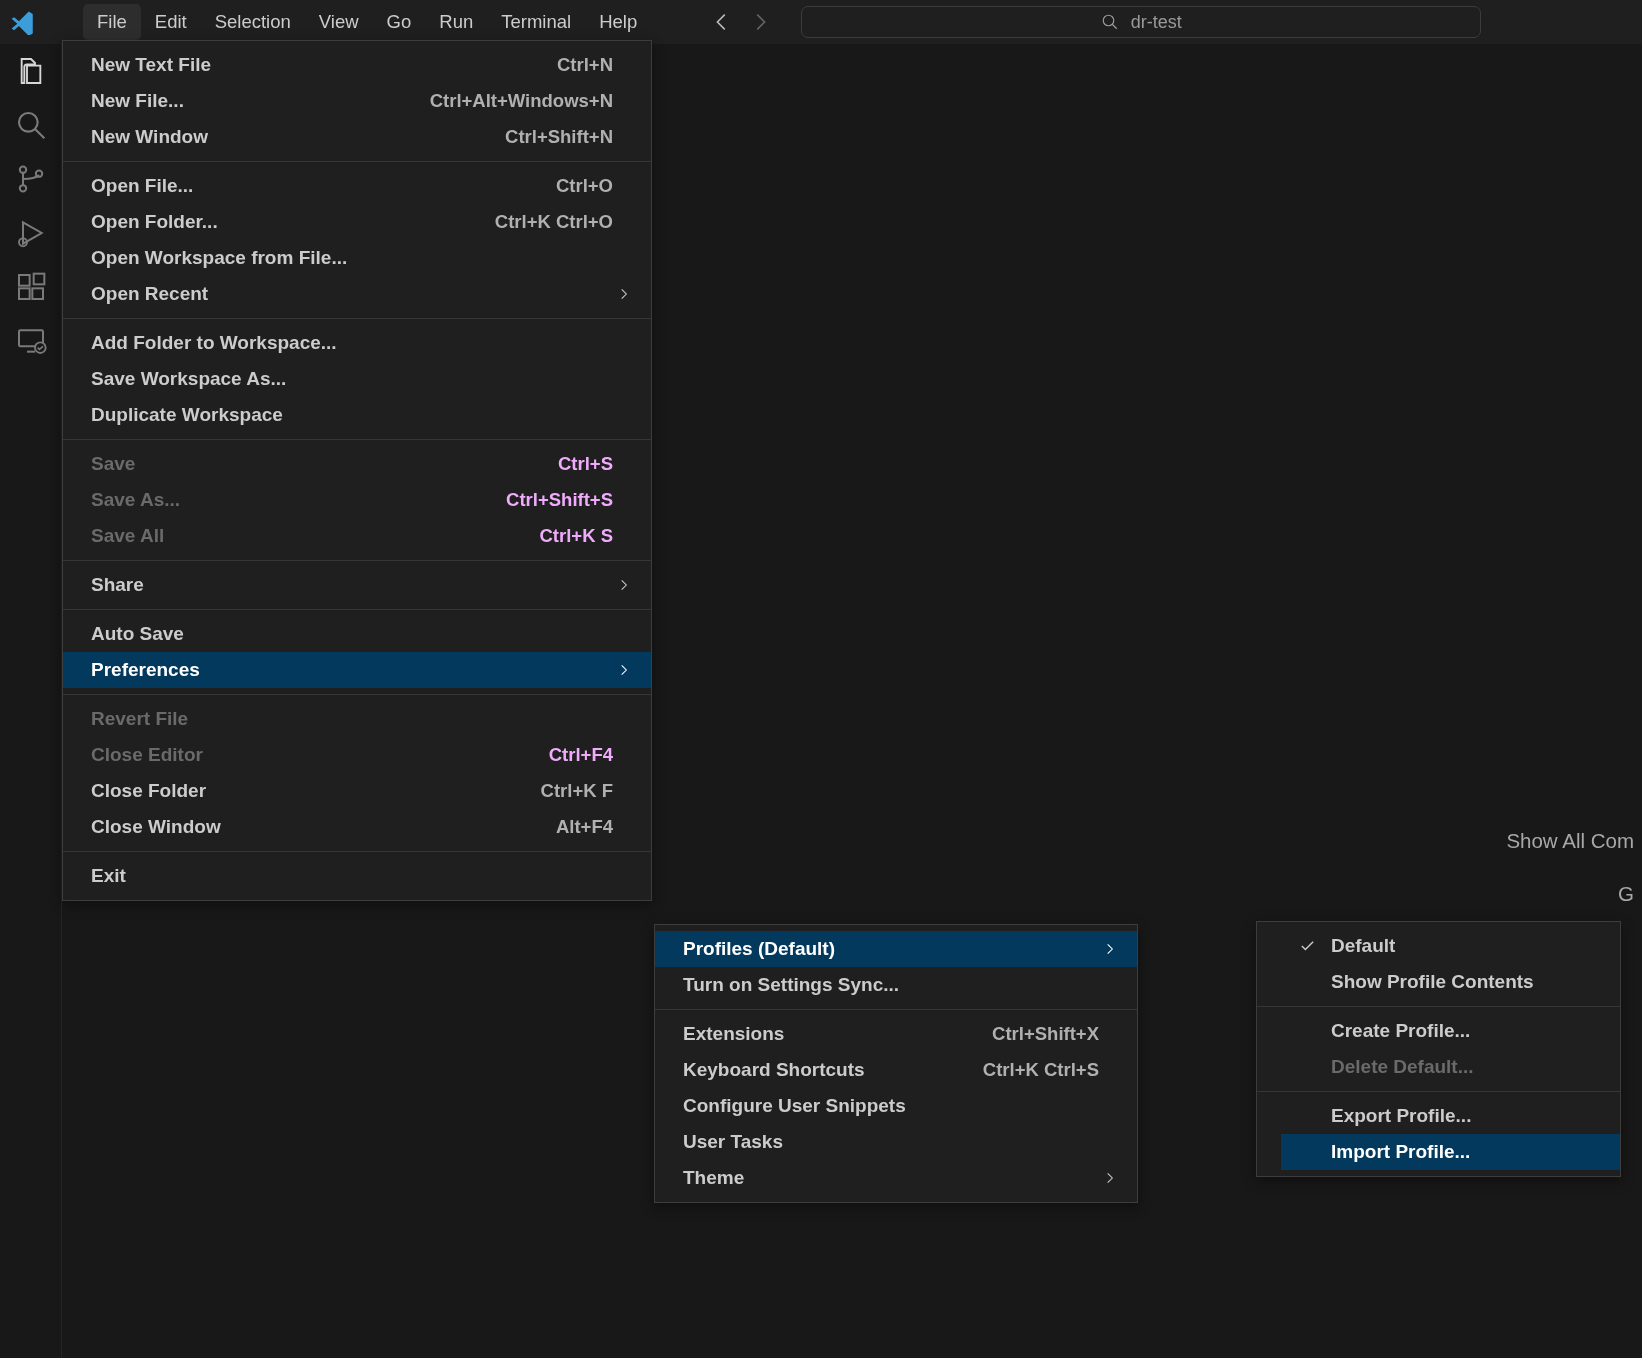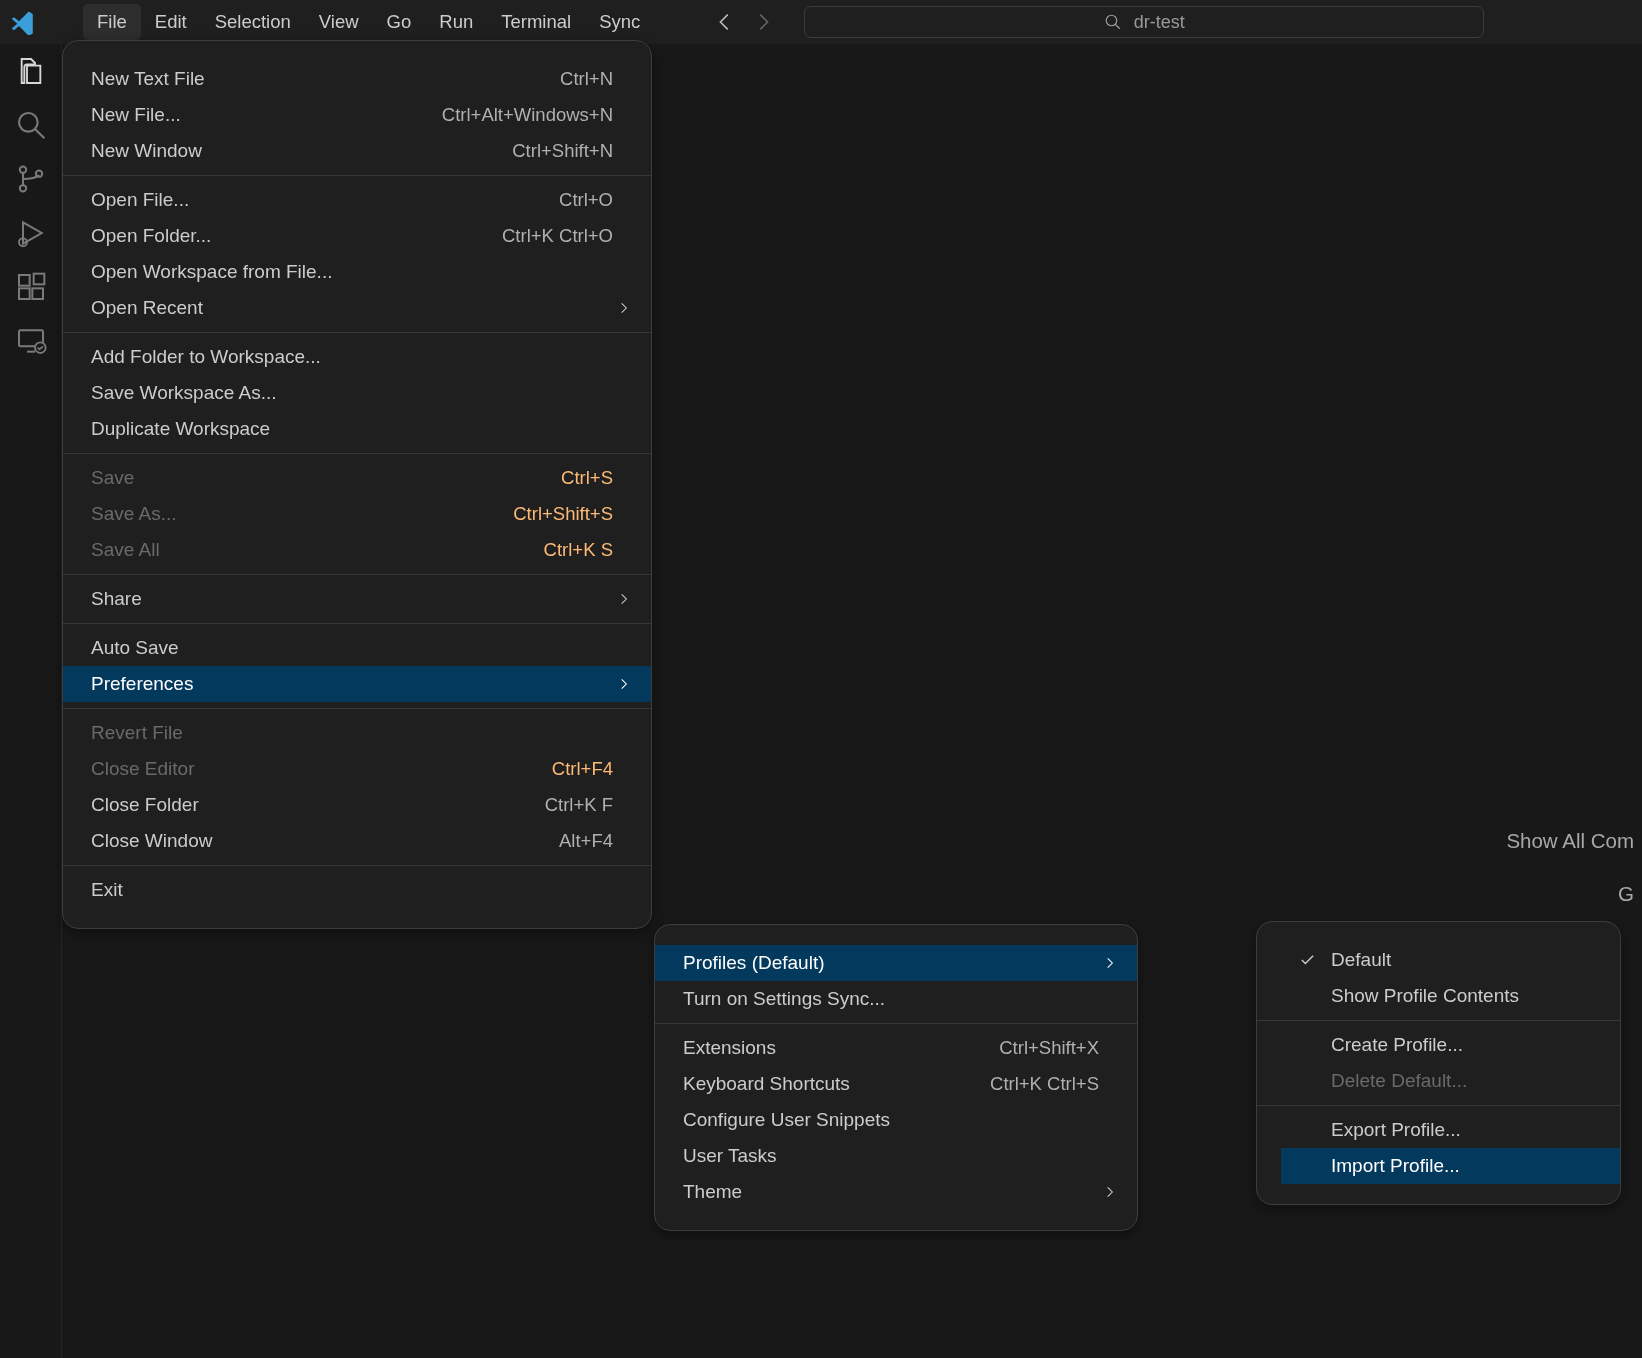--- a/index.html
+++ b/index.html
@@ -101,38 +101,39 @@
     color: #a8a8a8;
     font-size: 20.5px;
     line-height: 2.6;
     padding-right: 8px;
   }
   
   .menu {
     position: absolute;
     background: #1f1f1f;
     border: 1px solid #3d3d3d;
-    border-radius: 16px;
+    border-radius: 0;
     box-shadow: 0 4px 12px rgba(0,0,0,0.4);
-    padding: 20px 0;
+    padding: 6px 0;
     color: #cccccc;
+    font-weight: bold;
   }
   .menu-row {
     display: flex;
     align-items: center;
     justify-content: space-between;
     padding: 7px 38px 7px 28px;
     font-size: 19px;
     cursor: pointer;
     position: relative;
   }
   .menu-row.highlight { background: #04395e; color: #ffffff; }
   .menu-row.disabled { color: #6a6a6a; }
   .menu-row .kbd { color: #b0b0b0; font-size: 18.5px; }
-  .menu-row.disabled .kbd { color: #fdba74; }
+  .menu-row.disabled .kbd { color: #f0abfc; }
   .menu-sep { height: 1px; background: #363636; margin: 6px 0; }
   .submenu-arrow {
     position: absolute;
     right: 20px;
     top: 50%;
     transform: translateY(-50%);
   }
   .menu-row .checkmark {
     position: absolute;
     left: 18px;
@@ -150,21 +151,21 @@
     <path d="M23 3 L11 15 L5 10 L2 12 L9 18 L2 24 L5 26 L11 21 L23 33 L28 30 L28 6 Z" fill="#3b9eda"></path>
   </svg>
   <div class="menubar" id="menubar">
       <div class="menu-item open">File</div>
       <div class="menu-item">Edit</div>
       <div class="menu-item">Selection</div>
       <div class="menu-item">View</div>
       <div class="menu-item">Go</div>
       <div class="menu-item">Run</div>
       <div class="menu-item">Terminal</div>
-      <div class="menu-item">Sync</div>
+      <div class="menu-item">Help</div>
     </div>
   <div class="nav-arrows">
     <svg class="nav-arrow" width="22" height="22" viewBox="0 0 24 24">
         <path d="M15 4 L7 12 L15 20" stroke="#cccccc" stroke-width="1.7" fill="none"></path>
       </svg>
     <svg class="nav-arrow dim" width="22" height="22" viewBox="0 0 24 24">
         <path d="M9 4 L17 12 L9 20" stroke="#cccccc" stroke-width="1.7" fill="none"></path>
       </svg>
   </div>
   <div class="search-box">

